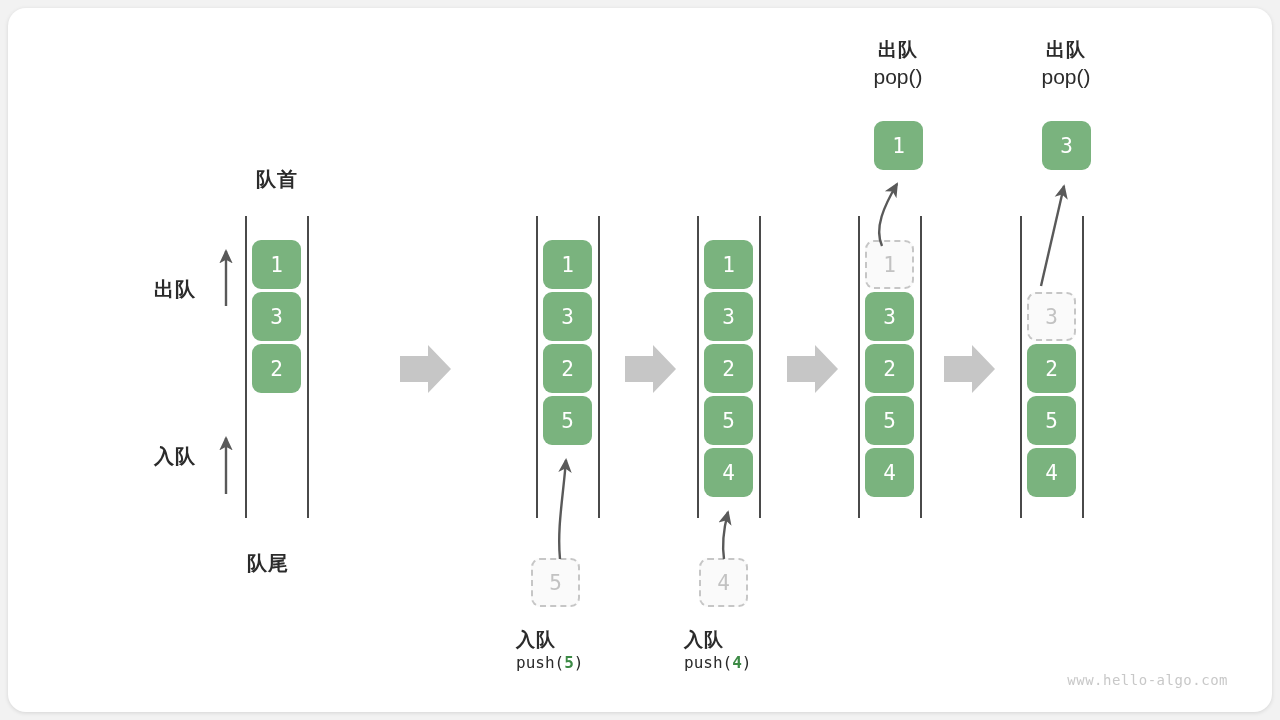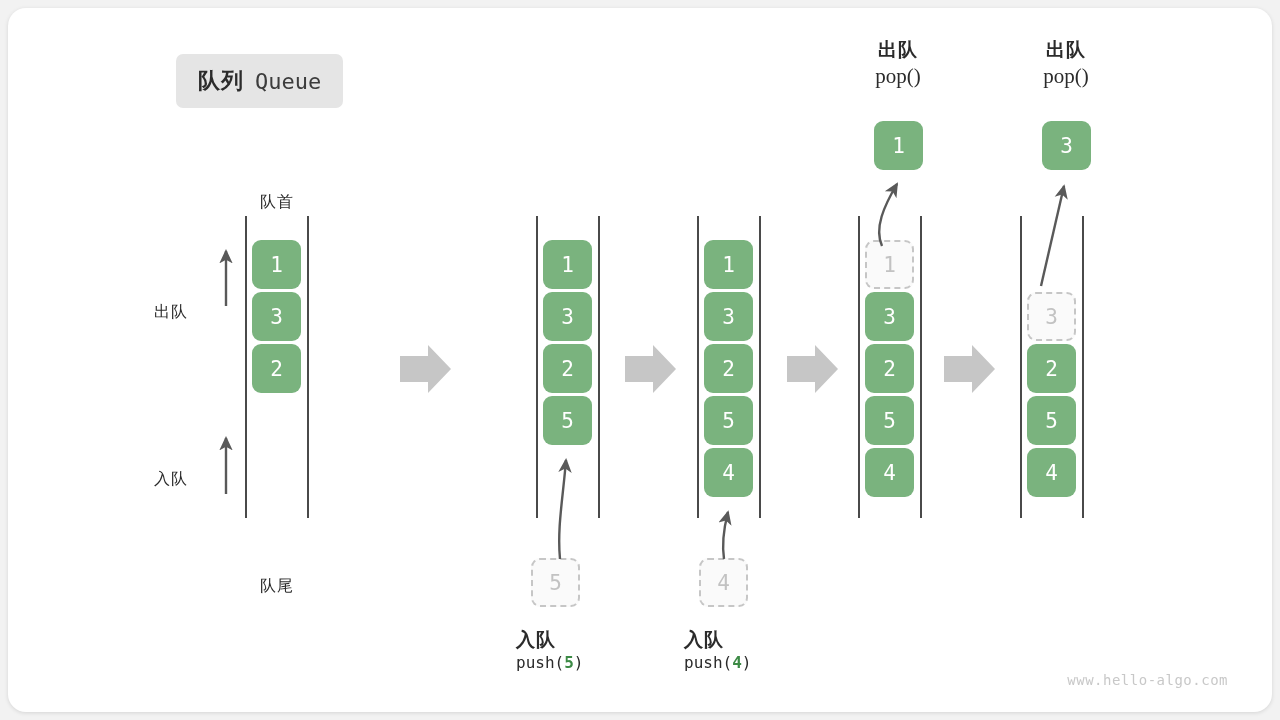--- a/index.html
+++ b/index.html
@@ -48,43 +48,42 @@
   }
   #title-badge .en {
     font-size: 22px;
     color: #3c3c3c;
     font-family: "DejaVu Sans Mono", "Liberation Mono", monospace;
   }
 
   
   .cn-label {
     position: absolute;
-    font-size: 16px;
-    font-weight: normal;
-    color: #2b2b2b;
-    letter-spacing: 1px;
-    white-space: nowrap;
-    margin-top: 26px;
+    font-size: 20px;
+    font-weight: bold;
+    color: #2b2b2b;
+    letter-spacing: 1px;
+    white-space: nowrap;
   }
   .op-title {
     position: absolute;
     text-align: center;
     white-space: nowrap;
     color: #2b2b2b;
   }
   .op-title .cn {
     font-size: 19px;
     font-weight: bold;
     letter-spacing: 1px;
     display: block;
     line-height: 1.0;
   }
   .op-title .code {
     font-size: 21px;
-    font-family: Liberation Serif, serif;
+    font-family: Liberation Sans, sans-serif;
     display: block;
     line-height: 1.7;
     font-weight: normal;
   }
 
   .bottom-caption {
     position: absolute;
     text-align: left;
     white-space: nowrap;
     color: #2b2b2b;
@@ -151,27 +150,23 @@
     font-family: "DejaVu Sans Mono", "Liberation Mono", monospace;
     letter-spacing: 0.5px;
   }
 </style>
 </head>
 <body>
 
 <div id="page">
   <div id="card">
 
-    <div id="title-badge">
-      <span class="cn">队列</span>
-      <span class="en">Queue</span>
-    </div>
 
     <div class="cn-label" style="left:239px; top:158px; width:60px; text-align:center;">队首</div>
-    <div class="cn-label" style="left:239px; top:542px; width:60px; text-align:center;">队尾</div>
+    <div class="cn-label" style="left:239px; top:542px; width:60px; text-align:left;">队尾</div>
 
     <div class="cn-label" style="left:146px; top:268px;">出队</div>
     <div class="cn-label" style="left:146px; top:435px;">入队</div>
 
     <div class="rail" style="left:237px; top:208px; height:302px;"></div>
     <div class="rail" style="left:299px; top:208px; height:302px;"></div>
 
     <div class="cell" style="left:244px; top:232px;">1</div>
     <div class="cell" style="left:244px; top:284px;">3</div>
     <div class="cell" style="left:244px; top:336px;">2</div>

